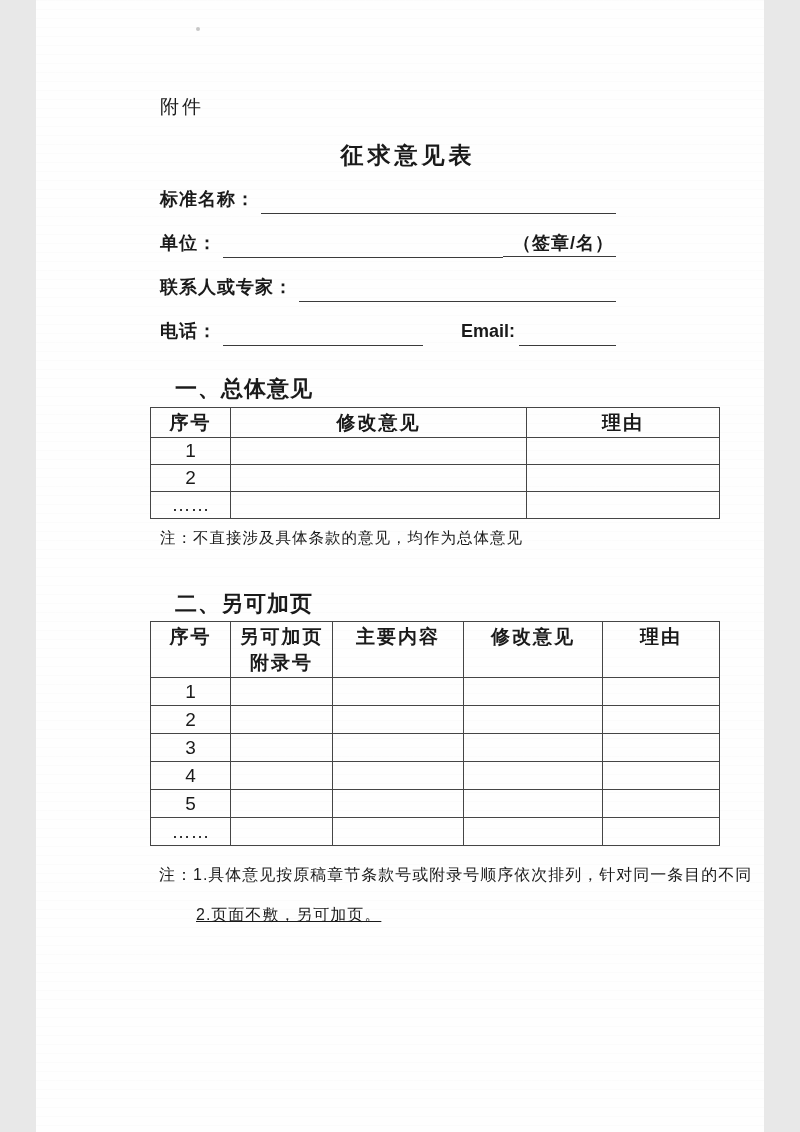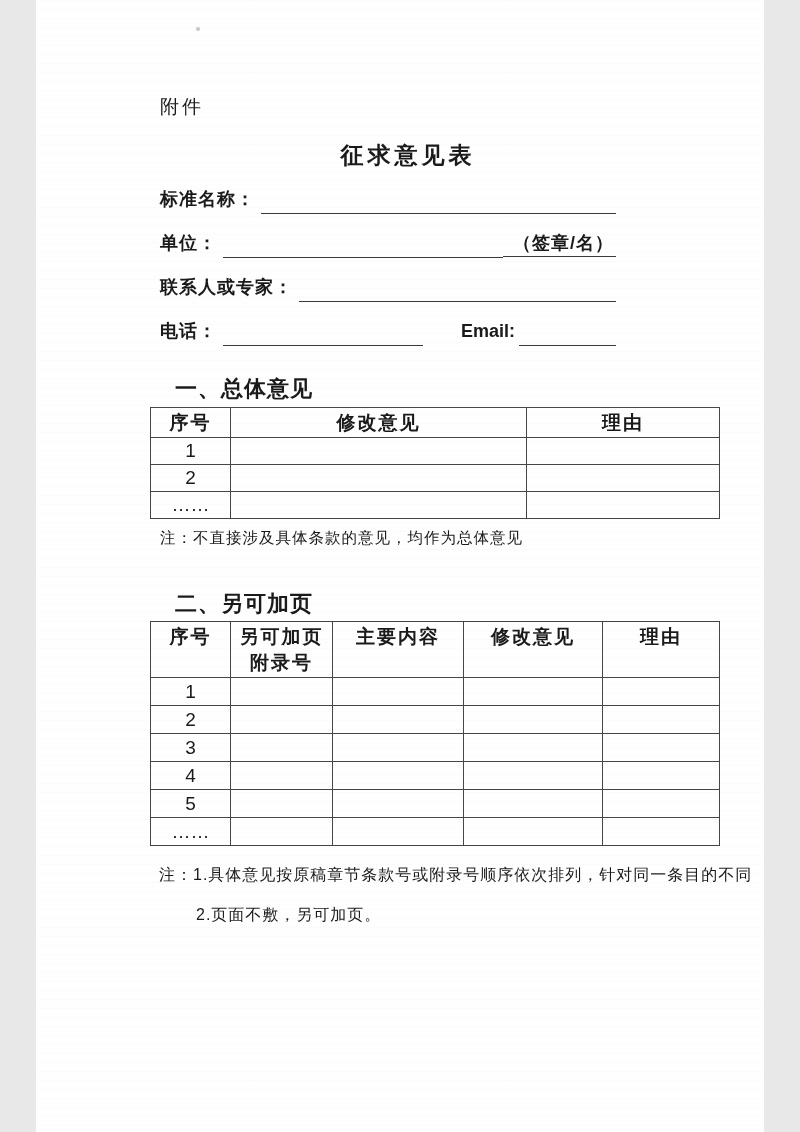--- a/index.html
+++ b/index.html
@@ -54,21 +54,21 @@
   #t1 tr.hd { height:29px; }
   #t1 tr.bd { height:27px; }
   #t1 th { padding-top:0; line-height:29px; }
   #t2 tr.hd { height:56px; }
   #t2 tr.bd { height:28px; }
 
   .note1 { position:absolute; left:124px; top:528px; font-size:15.5px; letter-spacing:1px; white-space:nowrap; }
 
   .notes { position:absolute; left:123px; top:855px; font-size:16px; line-height:40px; letter-spacing:1px; }
   .notes .ln { white-space:nowrap; }
-  .notes .indent { padding-left:37px; }
+  .notes .indent { padding-left:37px;text-decoration:underline; }
 </style>
 </head>
 <body>
 
 <div class="page">
   <div class="speck"></div>
 
   <div class="attachment">附件</div>
   <h1 class="title">征求意见表</h1>
 

